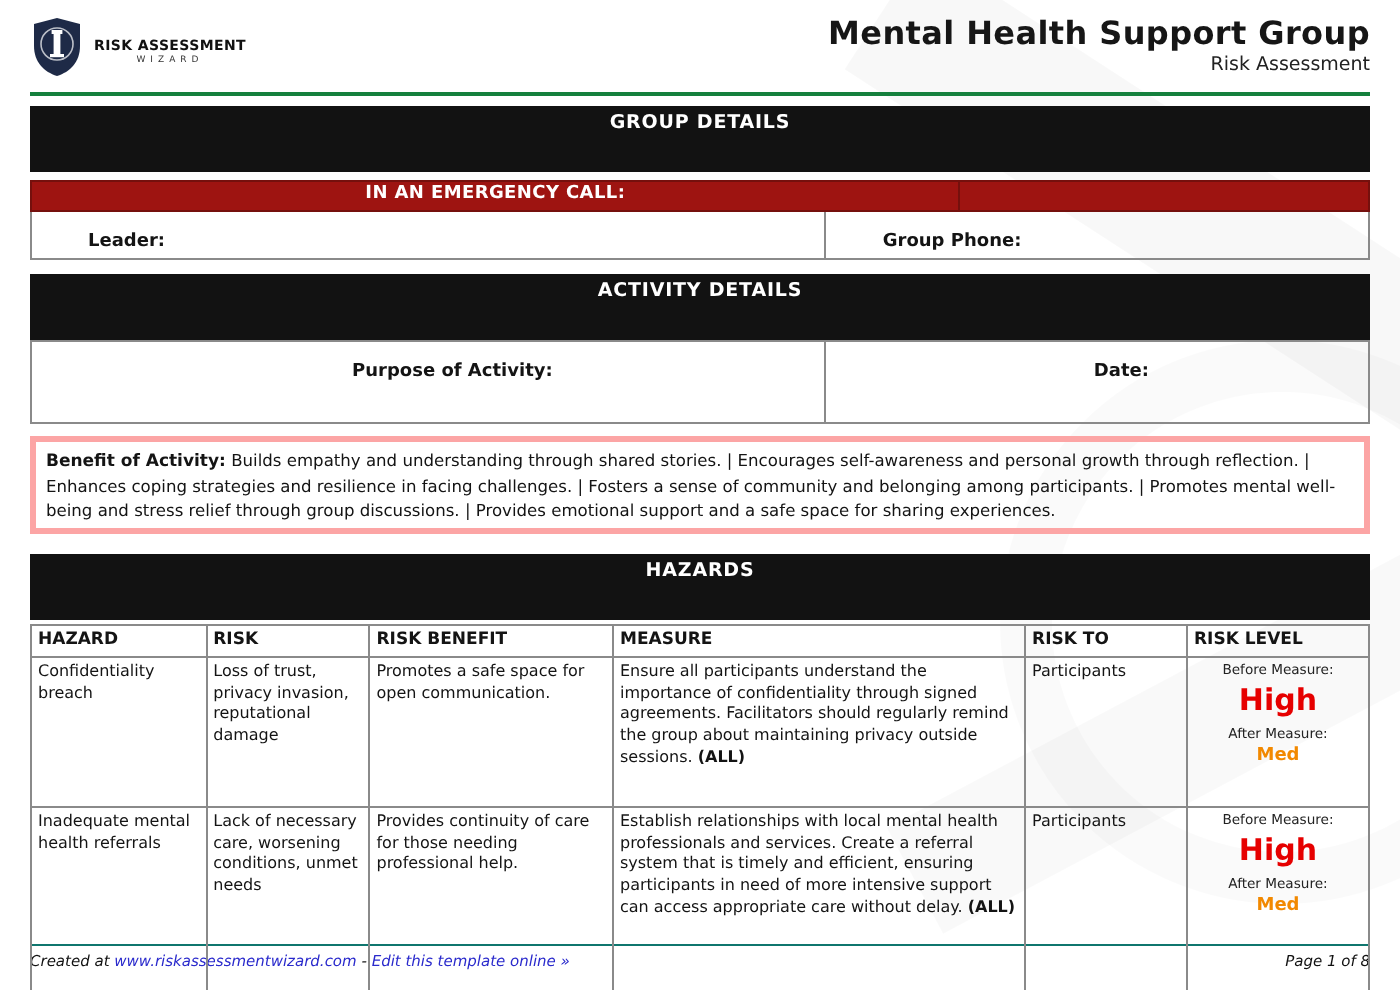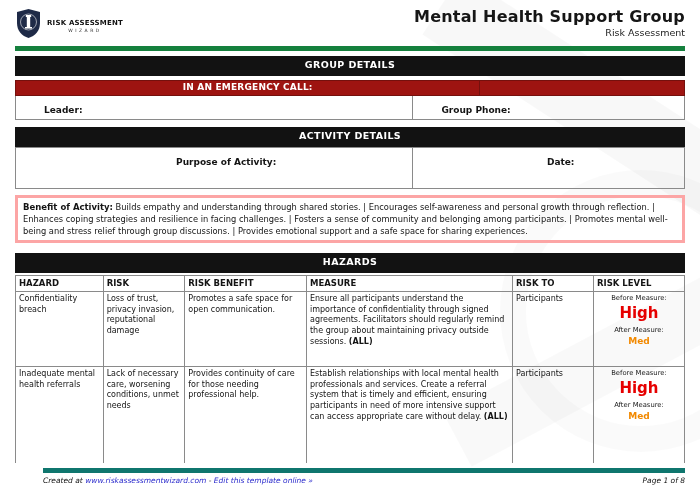--- a/index.html
+++ b/index.html
@@ -5,29 +5,29 @@
   html,body{margin:0;padding:0;background:#fff;}
   body{width:700px;height:495px;font-family:"DejaVu Sans","Liberation Sans",sans-serif;color:#141414;position:relative;overflow:hidden;}
   .page{position:relative;width:700px;height:495px;background:#fff;}
   
   .wm{position:absolute;z-index:0;pointer-events:none;}
   .wm-beam1{left:400px;top:110px;width:520px;height:72px;background:rgba(0,0,0,0.028);transform:rotate(33deg);}
   .wm-beam2{left:430px;top:300px;width:470px;height:60px;background:rgba(0,0,0,0.025);transform:rotate(-28deg);}
   .wm-circle{left:500px;top:170px;width:230px;height:230px;border:26px solid rgba(0,0,0,0.02);border-radius:50%;}
   .content{position:relative;z-index:1;padding:0 15px;}
   
-  .header{display:flex;justify-content:space-between;align-items:flex-start;padding-top:8px;height:38px;border-bottom:5px solid #15803d;gap:41px;}
+  .header{display:flex;justify-content:space-between;align-items:flex-start;padding-top:8px;height:38px;border-bottom:2px solid #15803d;gap:41px;}
   .logo{display:flex;align-items:center;gap:5px;}
   .logo-text .l1{font-size:7px;font-weight:bold;letter-spacing:0.2px;color:#111;}
   .logo-text .l2{font-size:4.5px;letter-spacing:2.5px;text-align:center;margin-top:1px;color:#333;}
   .title-block{text-align:right;margin-top:1px;}
   .title{font-size:16px;font-weight:bold;color:#161616;letter-spacing:0.2px;line-height:1.05;}
   .subtitle{font-size:9.5px;margin-top:1px;color:#222;}
   
-  .bar{background:#121212;color:#fff;font-weight:bold;font-size:9.5px;text-align:center;height:20px;line-height:17px;letter-spacing:0.4px;}
+  .bar{background:#121212;color:#fff;font-weight:bold;font-size:9.5px;text-align:center;height:33px;line-height:17px;letter-spacing:0.4px;}
   .bar-group{margin-top:5px;}
   .bar-activity{margin-top:7px;text-align:center;}
   .bar-hazards{margin-top:10px;}
   
   table{width:100%;border-collapse:collapse;table-layout:fixed;}
   td{border:1px solid #8a8a8a;vertical-align:top;padding:2px 4px;}
   .group-table{margin-top:4px;}
   .red-cell{background:#9e1411;border:1px solid #75100d;color:#fff;font-weight:bold;font-size:9px;text-align:center;height:12px;padding:1px 2px;letter-spacing:0.2px;}
   .label{font-weight:bold;font-size:9px;margin-left:24px;}
   .row-leader td{height:15px;}
@@ -39,21 +39,21 @@
   .hz-table td{font-size:8px;line-height:1.32;padding:2px 3px;}
   .hz-table .hz-head td{font-weight:bold;font-size:8.5px;height:11px;line-height:1.2;}
   .hz-row1 td{height:70px;}
   .hz-row2 td{height:92px;border-bottom:none;}
   .risk-level-cell{text-align:center;padding-top:5px;}
   .bm-label{font-size:6.8px;color:#222;}
   .level-high{color:#e60000;font-weight:bold;font-size:15px;margin:1px 0 2px;}
   .level-med{color:#f28900;font-weight:bold;font-size:9px;margin-top:1px;}
   .measure-all{font-weight:bold;}
   
-  .footer{position:absolute;left:15px;right:15px;bottom:10px;border-top:5px solid #0f766e;padding-top:3px;display:flex;justify-content:space-between;font-size:7.5px;font-style:italic;color:#111;margin-left:28px;}
+  .footer{position:absolute;left:15px;right:15px;bottom:10px;border-top:1px solid #0f766e;padding-top:3px;display:flex;justify-content:space-between;font-size:7.5px;font-style:italic;color:#111;}
   .flink{color:#2a2acc;cursor:pointer;}
 </style>
 </head>
 <body>
 
 <div class="page">
   <div class="wm wm-beam1"></div>
   <div class="wm wm-circle"></div>
   <div class="wm wm-beam2"></div>
 

